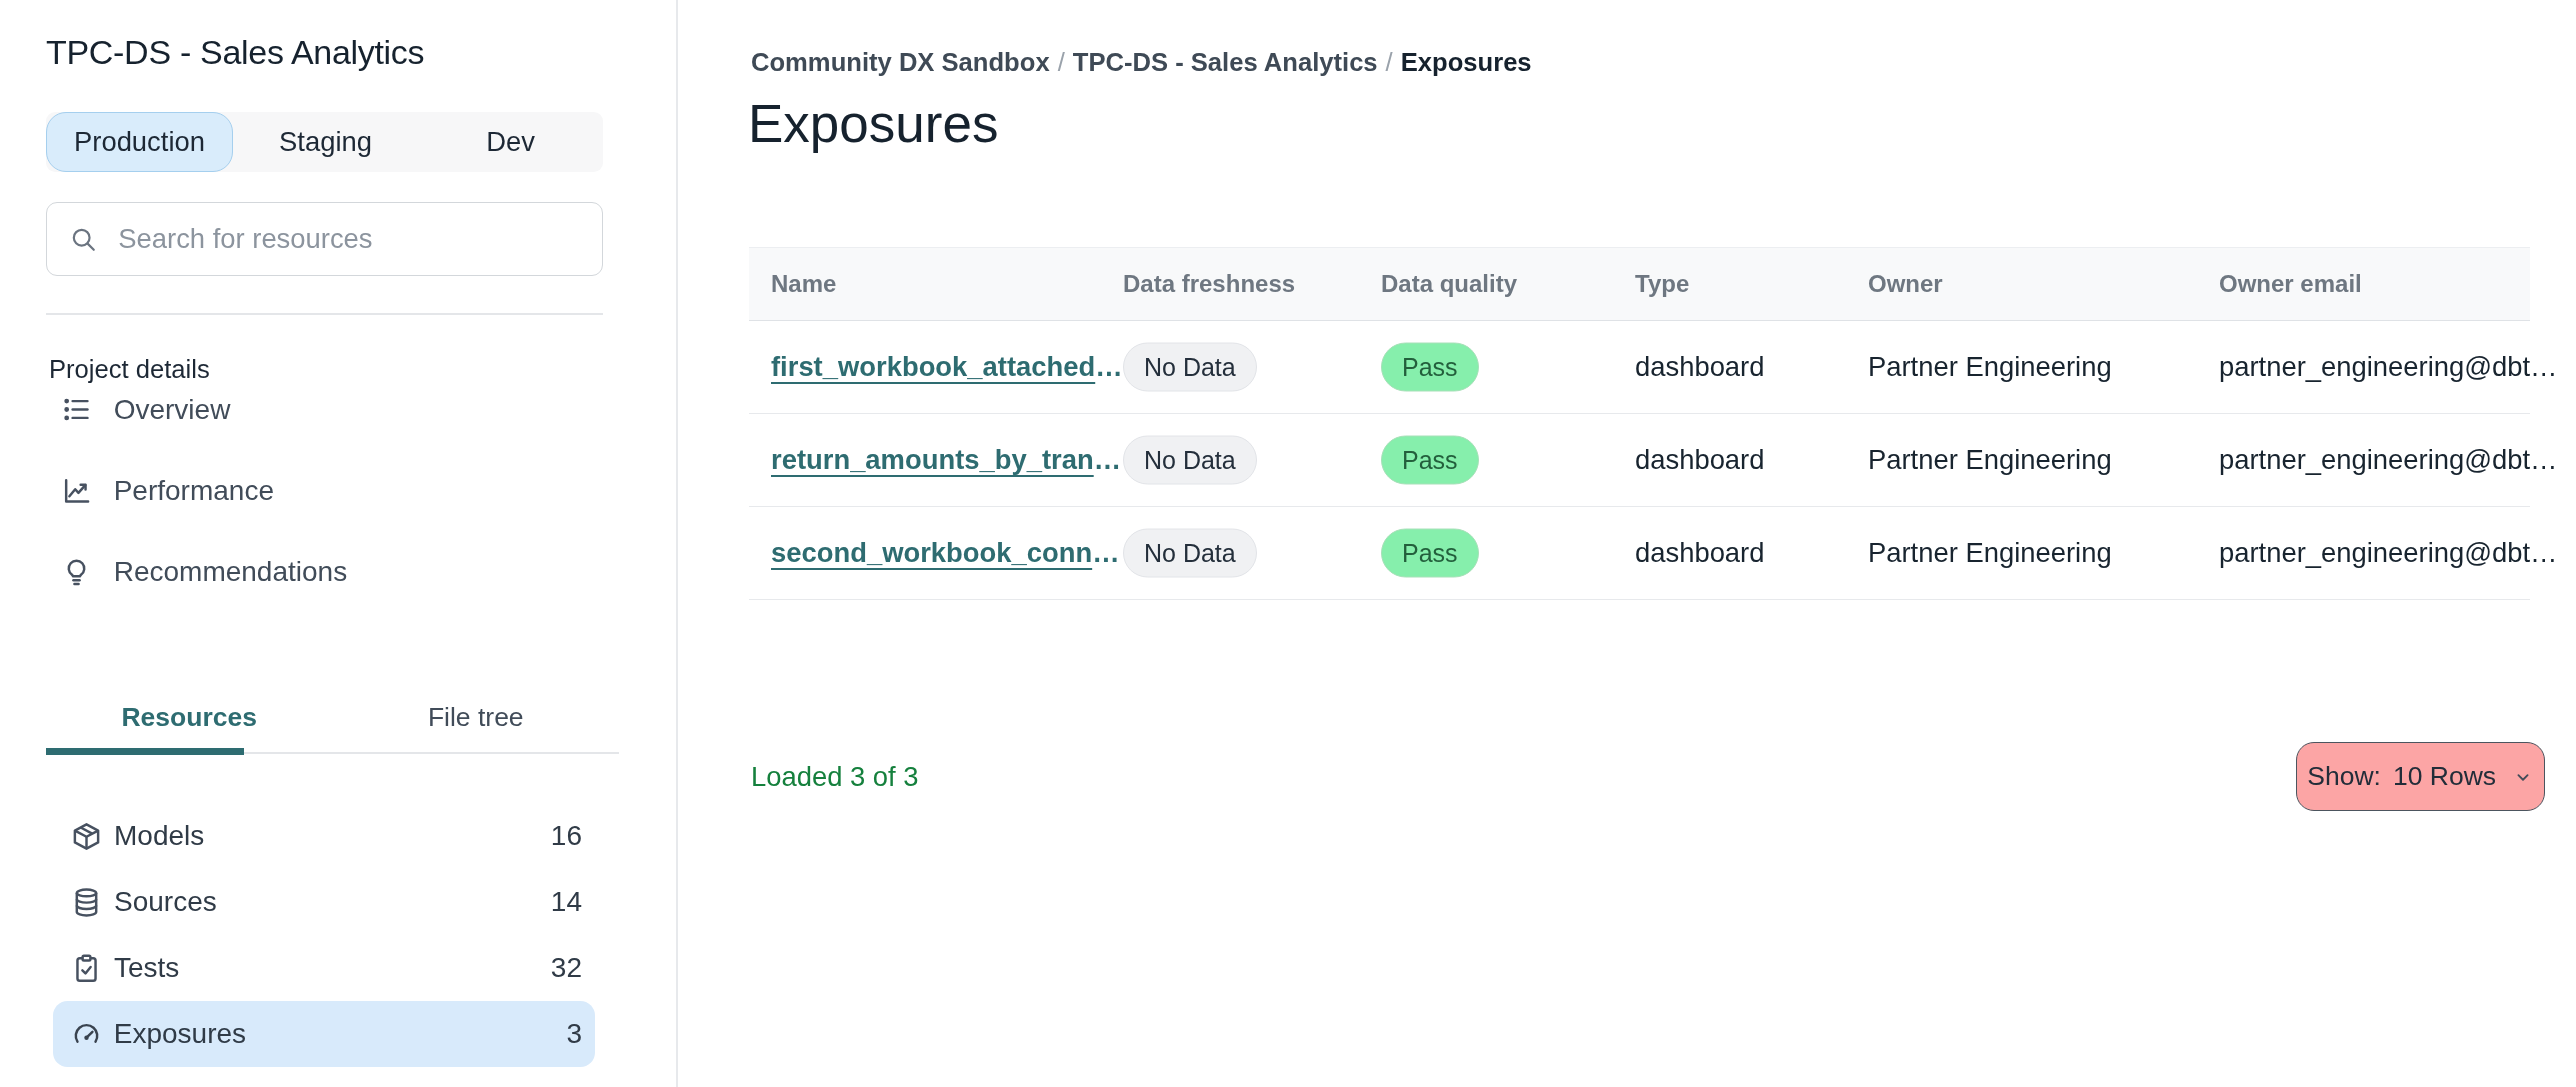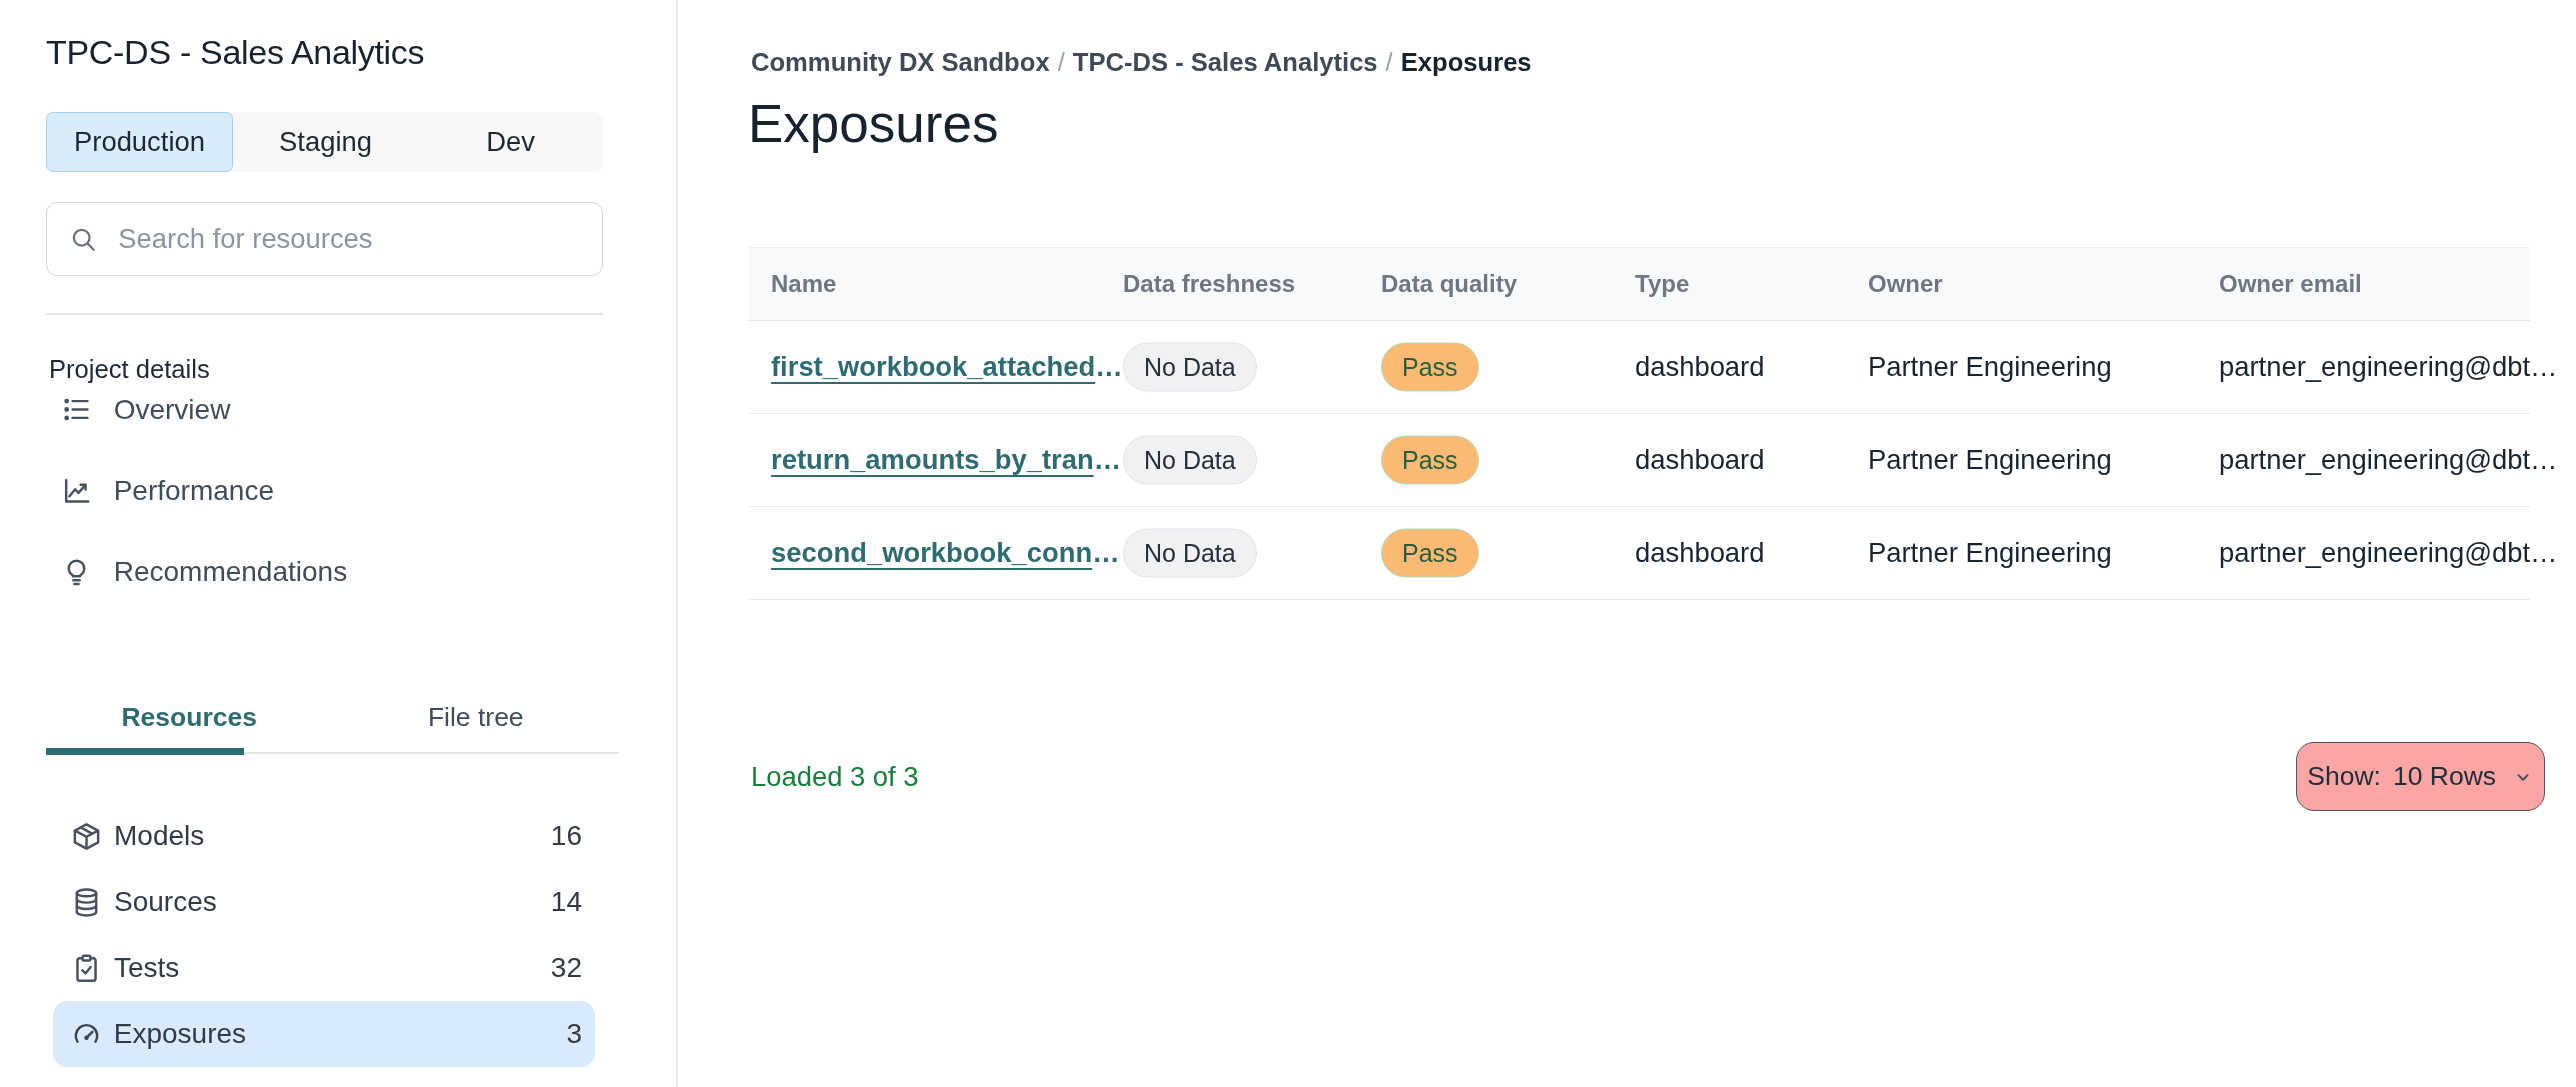--- a/index.html
+++ b/index.html
@@ -10,21 +10,21 @@
   .sidebar{position:absolute;left:0;top:0;width:676px;height:100%;}
   .vdiv{position:absolute;left:676px;top:0;width:1.8px;height:100%;background:#e7e9ec;}
 
   .project-title{position:absolute;left:46px;top:33px;font-size:34px;font-weight:500;
                  color:#16222e;letter-spacing:-0.3px;}
 
   .env-tabs{position:absolute;left:46px;top:112px;width:557px;height:60px;background:#f7f7f8;
             border-radius:9.1px;display:flex;box-sizing:border-box;}
   .env-tab{flex:1;display:flex;align-items:center;justify-content:center;font-size:27.4px;
            color:#1d2835;cursor:pointer;box-sizing:border-box;}
-  .env-tab.active{background:#d9ecfb;border:1.8px solid #a5cfee;border-radius:7px;}
+  .env-tab.active{background:#d9ecfb;border:1.8px solid #a5cfee;border-radius:20px;}
 
   .search-box{position:absolute;left:46px;top:202px;width:557px;height:74px;background:#fff;
               border:1.8px solid #d3d7db;border-radius:11px;display:flex;align-items:center;
               box-sizing:border-box;}
   .search-box .mag{margin:0 18.3px 0 22px;display:flex;}
   .search-input{border:none;outline:none;flex:1;font-size:27.4px;color:#303b47;background:transparent;
                 font-family:"Liberation Sans",sans-serif;}
   .search-input::placeholder{color:#8c949e;}
 
   .side-div{position:absolute;left:46px;top:313px;width:557px;height:1.8px;background:#e4e6e9;}
@@ -69,21 +69,21 @@
   .td{position:absolute;top:50%;transform:translateY(-50%);}
   .c0{left:22px;}  .c1{left:374px;} .c2{left:632px;} .c3{left:886px;} .c4{left:1119px;} .c5{left:1470px;}
 
   .name-link{font-size:27.4px;font-weight:700;color:#2e6c71;cursor:pointer;white-space:nowrap;}
   .name-link .nm{text-decoration:underline;text-underline-offset:6.4px;text-decoration-thickness:1.8px;}
   .cell-text{font-size:27.4px;color:#18242f;white-space:nowrap;}
 
   .badge{display:inline-flex;align-items:center;justify-content:center;height:49px;padding:8px 20px;
          border-radius:25.6px;font-size:25px;white-space:nowrap;box-sizing:border-box;}
   .badge.gray{background:#f0f1f3;border:1.8px solid #e2e4e8;color:#242f3b;}
-  .badge.green{background:#fdba74;border:1.8px solid #a7e0b8;color:#235f3c;}
+  .badge.green{background:#86efac;border:1.8px solid #a7e0b8;color:#235f3c;}
 
   .loaded{position:absolute;left:751px;top:761px;font-size:27.4px;color:#15803d;}
 
   .show-btn{position:absolute;left:2296px;top:742px;width:249px;height:69px;background:#fca5a5;
             border:1.8px solid #4c555f;border-radius:18px;display:flex;align-items:center;
             justify-content:center;gap:12px;font-size:26.5px;color:#222d39;cursor:pointer;
             box-sizing:border-box;}
   .show-btn .chev{display:flex;margin-left:3.7px;}
 
   svg{display:block;}

